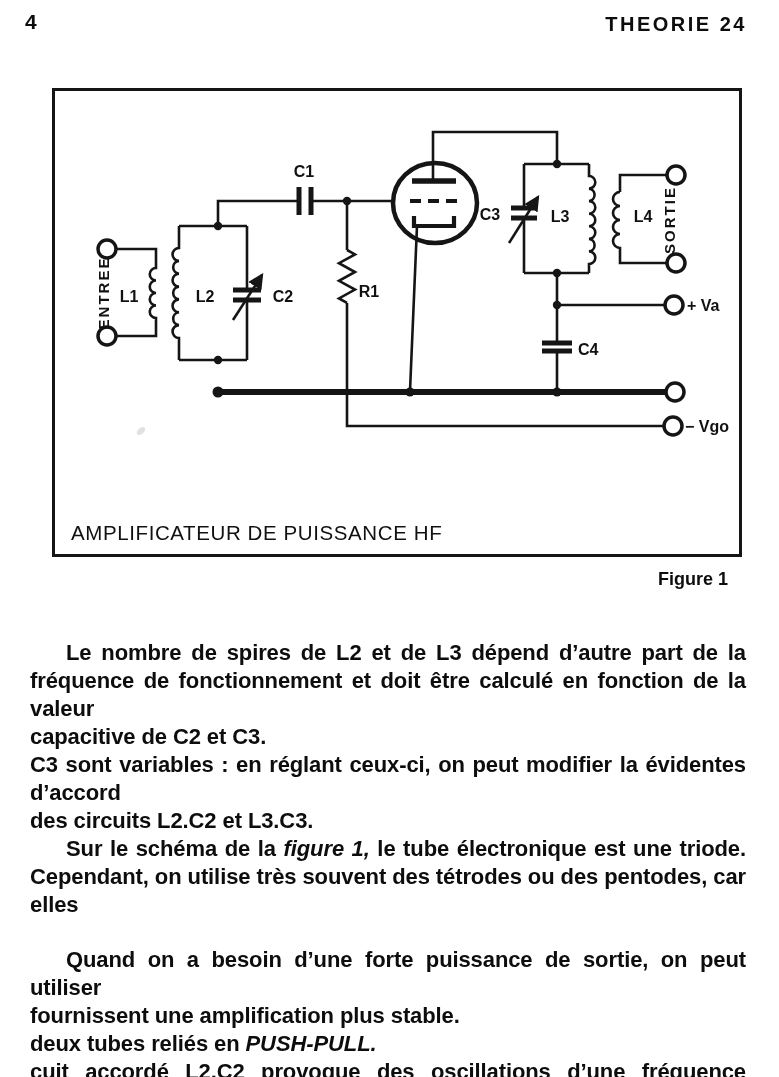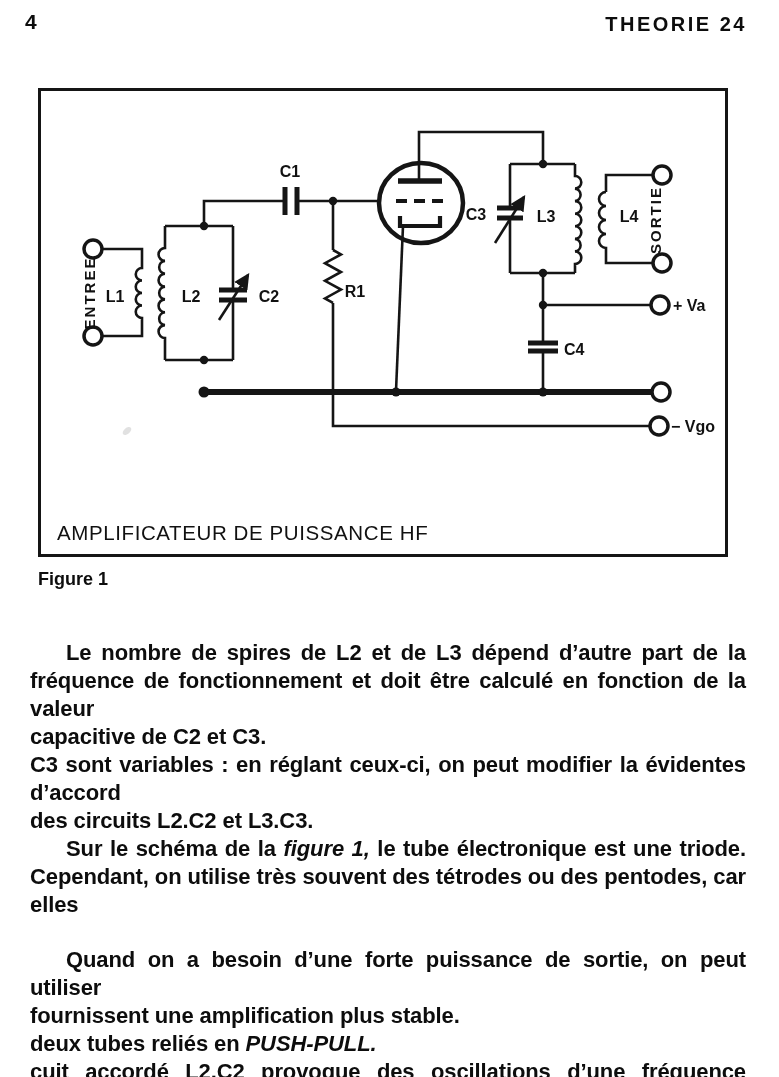--- a/index.html
+++ b/index.html
@@ -2,23 +2,23 @@
 <html><head>
 <meta charset="utf-8">
 <style>
   html,body{margin:0;padding:0;background:#ffffff;}
   .page{
     position:relative;width:779px;height:1077px;background:#ffffff;
     font-family:"Liberation Sans","DejaVu Sans",sans-serif;color:#0d0d0d;overflow:hidden;
   }
   .pagenum{position:absolute;left:25px;top:10px;font-size:21px;font-weight:700;}
   .runhead{position:absolute;right:32px;top:13px;font-size:20px;font-weight:700;letter-spacing:2.5px;}
-  .figwrap{position:absolute;left:38px;top:88px;width:690px;height:469px;}
+  .figwrap{position:absolute;left:52px;top:88px;width:690px;height:469px;}
   .figlabel{
-    position:absolute;left:38px;top:569px;width:690px;text-align:left;
+    position:absolute;left:38px;top:569px;width:690px;text-align:right;
     font-size:18px;font-weight:700;
   }
   .bodytext{position:absolute;left:30px;top:639px;width:716px;}
   .bl{
     font-size:22px;font-weight:700;line-height:28px;letter-spacing:-0.1px;
     text-align:justify;text-align-last:justify;white-space:normal;
   }
   .bl.last{text-align-last:left;}
   .bl.ind{text-indent:36px;}
   .bl.gap{margin-top:27px;}

